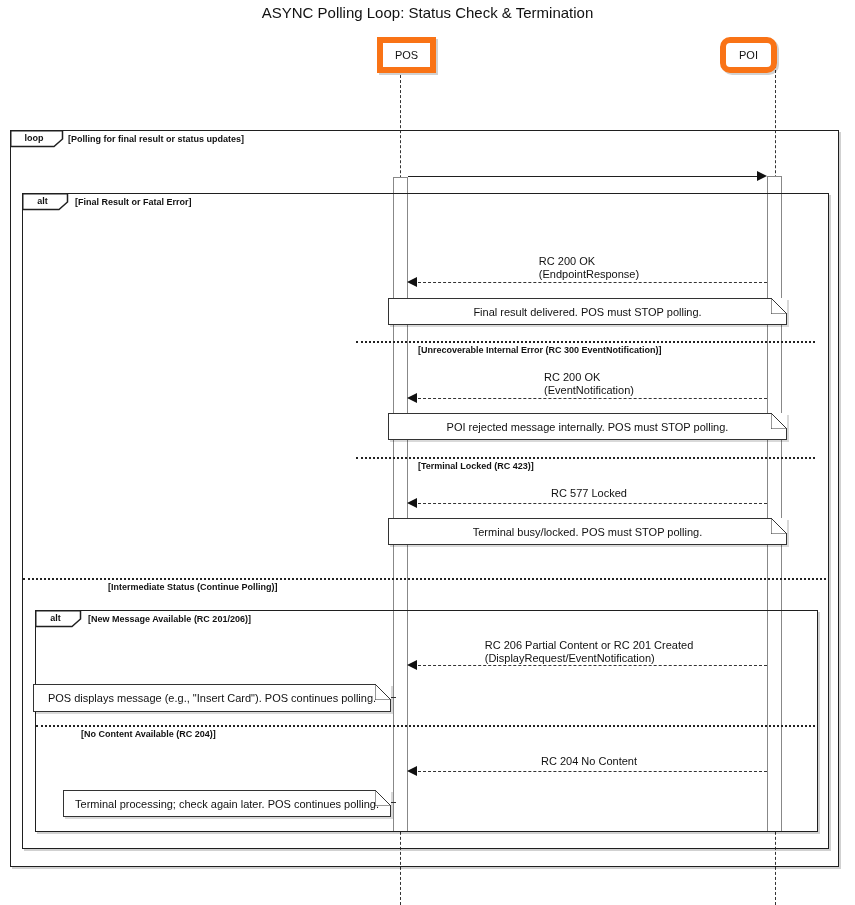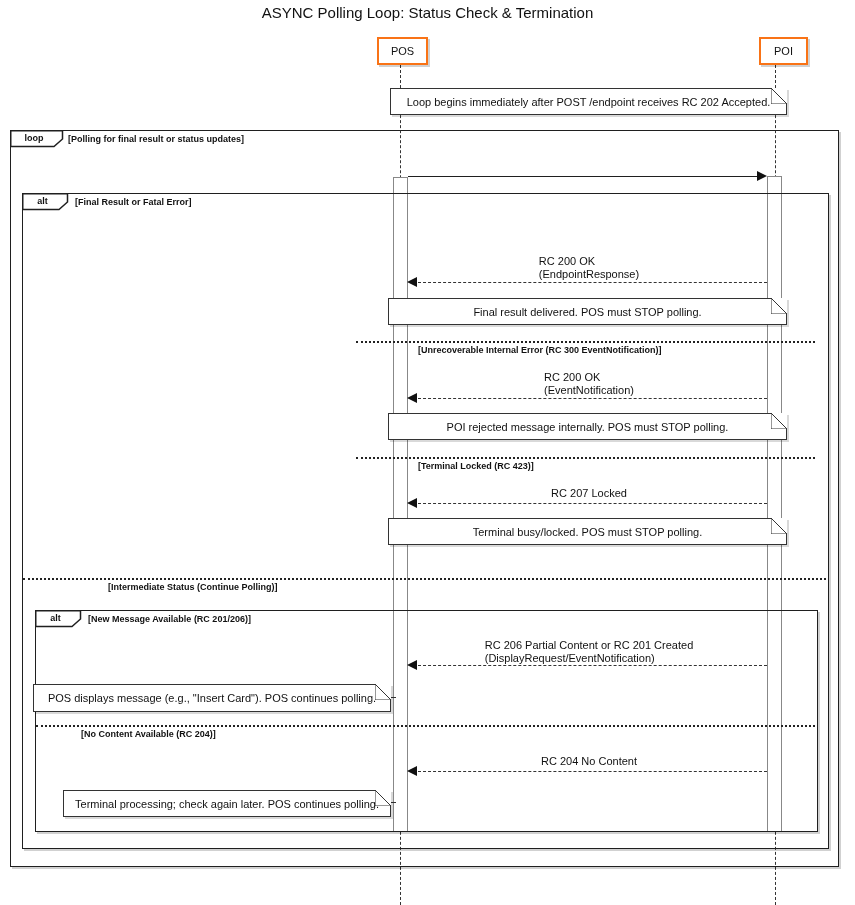--- a/index.html
+++ b/index.html
@@ -1,20 +1,20 @@
 <!DOCTYPE html>
 <html><head>
 <meta charset="utf-8">
 <style>
   html,body{margin:0;padding:0;background:#fff;}
   .canvas{position:relative;width:855px;height:905px;background:#ffffff;
           font-family:"Liberation Sans", sans-serif;color:#111;overflow:hidden;}
   .title{position:absolute;left:0;top:4px;width:855px;text-align:center;
          font-size:15px;color:#111;}
-  .pbox{position:absolute;background:#fff;border:2px solid #f97316;
+  .pbox{position:absolute;background:#fff;border:6px solid #f97316;
         box-shadow:2px 2px 0 rgba(0,0,0,.18);text-align:center;
         font-size:11px;line-height:24px;z-index:6;}
   .lifeline{position:absolute;width:0;border-left:1px dashed #333;z-index:1;}
   .activation{position:absolute;background:#fff;border:1px solid #888;z-index:2;}
   .frame{position:absolute;border:1.5px solid #1f1f1f;z-index:3;
          box-shadow:2px 2px 0 rgba(0,0,0,.18);}
   .tab{position:absolute;left:-1.5px;top:-1.5px;z-index:4;}
   .tab-label{position:absolute;top:2px;text-align:center;font-size:9px;
              font-weight:bold;z-index:5;}
   .guard{position:absolute;font-size:9px;font-weight:bold;z-index:5;white-space:nowrap;}
@@ -43,31 +43,22 @@
 
   <div class="title">ASYNC Polling Loop: Status Check &amp; Termination</div>
 
   <div class="lifeline" style="left:400px;top:65px;height:840px;"></div>
   <div class="lifeline" style="left:775px;top:65px;height:840px;"></div>
 
   <div class="activation" style="left:393px;top:177px;width:13px;height:653px;"></div>
   <div class="activation" style="left:767px;top:176px;width:13px;height:654px;"></div>
 
   <div class="pbox" style="left:377px;top:37px;width:47px;height:24px;">POS</div>
-  <div class="pbox" style="left:759px;top:37px;width:45px;height:24px;">POI</div>
+  <div class="pbox" style="left:720px;top:37px;width:45px;height:24px;border-radius:10px;">POI</div>
 
-  <div class="note" style="left:390px;top:88px;width:395px;height:25px;">
-    <span>Loop begins immediately after POST /endpoint receives RC 202 Accepted.</span>
-    <span class="fold">
-      <svg width="16" height="16">
-          <rect width="16" height="16" fill="#fff"></rect>
-          <polygon points="0,0 16,16 0,16" fill="#fff" stroke="#333" stroke-width="1"></polygon>
-        </svg>
-    </span>
-  </div>
 
   <div class="frame" style="left:10px;top:130px;width:827px;height:735px;">
     <span class="tab">
       <svg width="54" height="18">
           <path d="M0.75,0.75 H52.5 V9 L44,16.5 H0.75 Z" fill="#fff" stroke="#1f1f1f" stroke-width="1.5"></path>
         </svg>
     </span>
     <span class="tab-label" style="left:2px;width:42px;">loop</span>
   </div>
   <div class="guard" style="left:68px;top:134px;">[Polling for final result or status updates]</div>
@@ -123,21 +114,21 @@
       <svg width="16" height="16">
           <rect width="16" height="16" fill="#fff"></rect>
           <polygon points="0,0 16,16 0,16" fill="#fff" stroke="#333" stroke-width="1"></polygon>
         </svg>
     </span>
   </div>
 
   <div class="divider" style="left:356px;top:457px;width:459px;"></div>
   <div class="div-label" style="left:418px;top:461px;">[Terminal Locked (RC 423)]</div>
 
-  <div class="msg-label" style="left:411px;top:487px;width:356px;">RC 207 Locked</div>
+  <div class="msg-label" style="left:411px;top:487px;width:356px;">RC 577 Locked</div>
   <div class="arrow dashed" style="left:413px;top:503px;width:354px;"></div>
   <div class="head left" style="left:407px;top:498px;"></div>
 
   <div class="note" style="left:388px;top:518px;width:397px;height:25px;">
     <span>Terminal busy/locked. POS must STOP polling.</span>
     <span class="fold">
       <svg width="16" height="16">
           <rect width="16" height="16" fill="#fff"></rect>
           <polygon points="0,0 16,16 0,16" fill="#fff" stroke="#333" stroke-width="1"></polygon>
         </svg>

